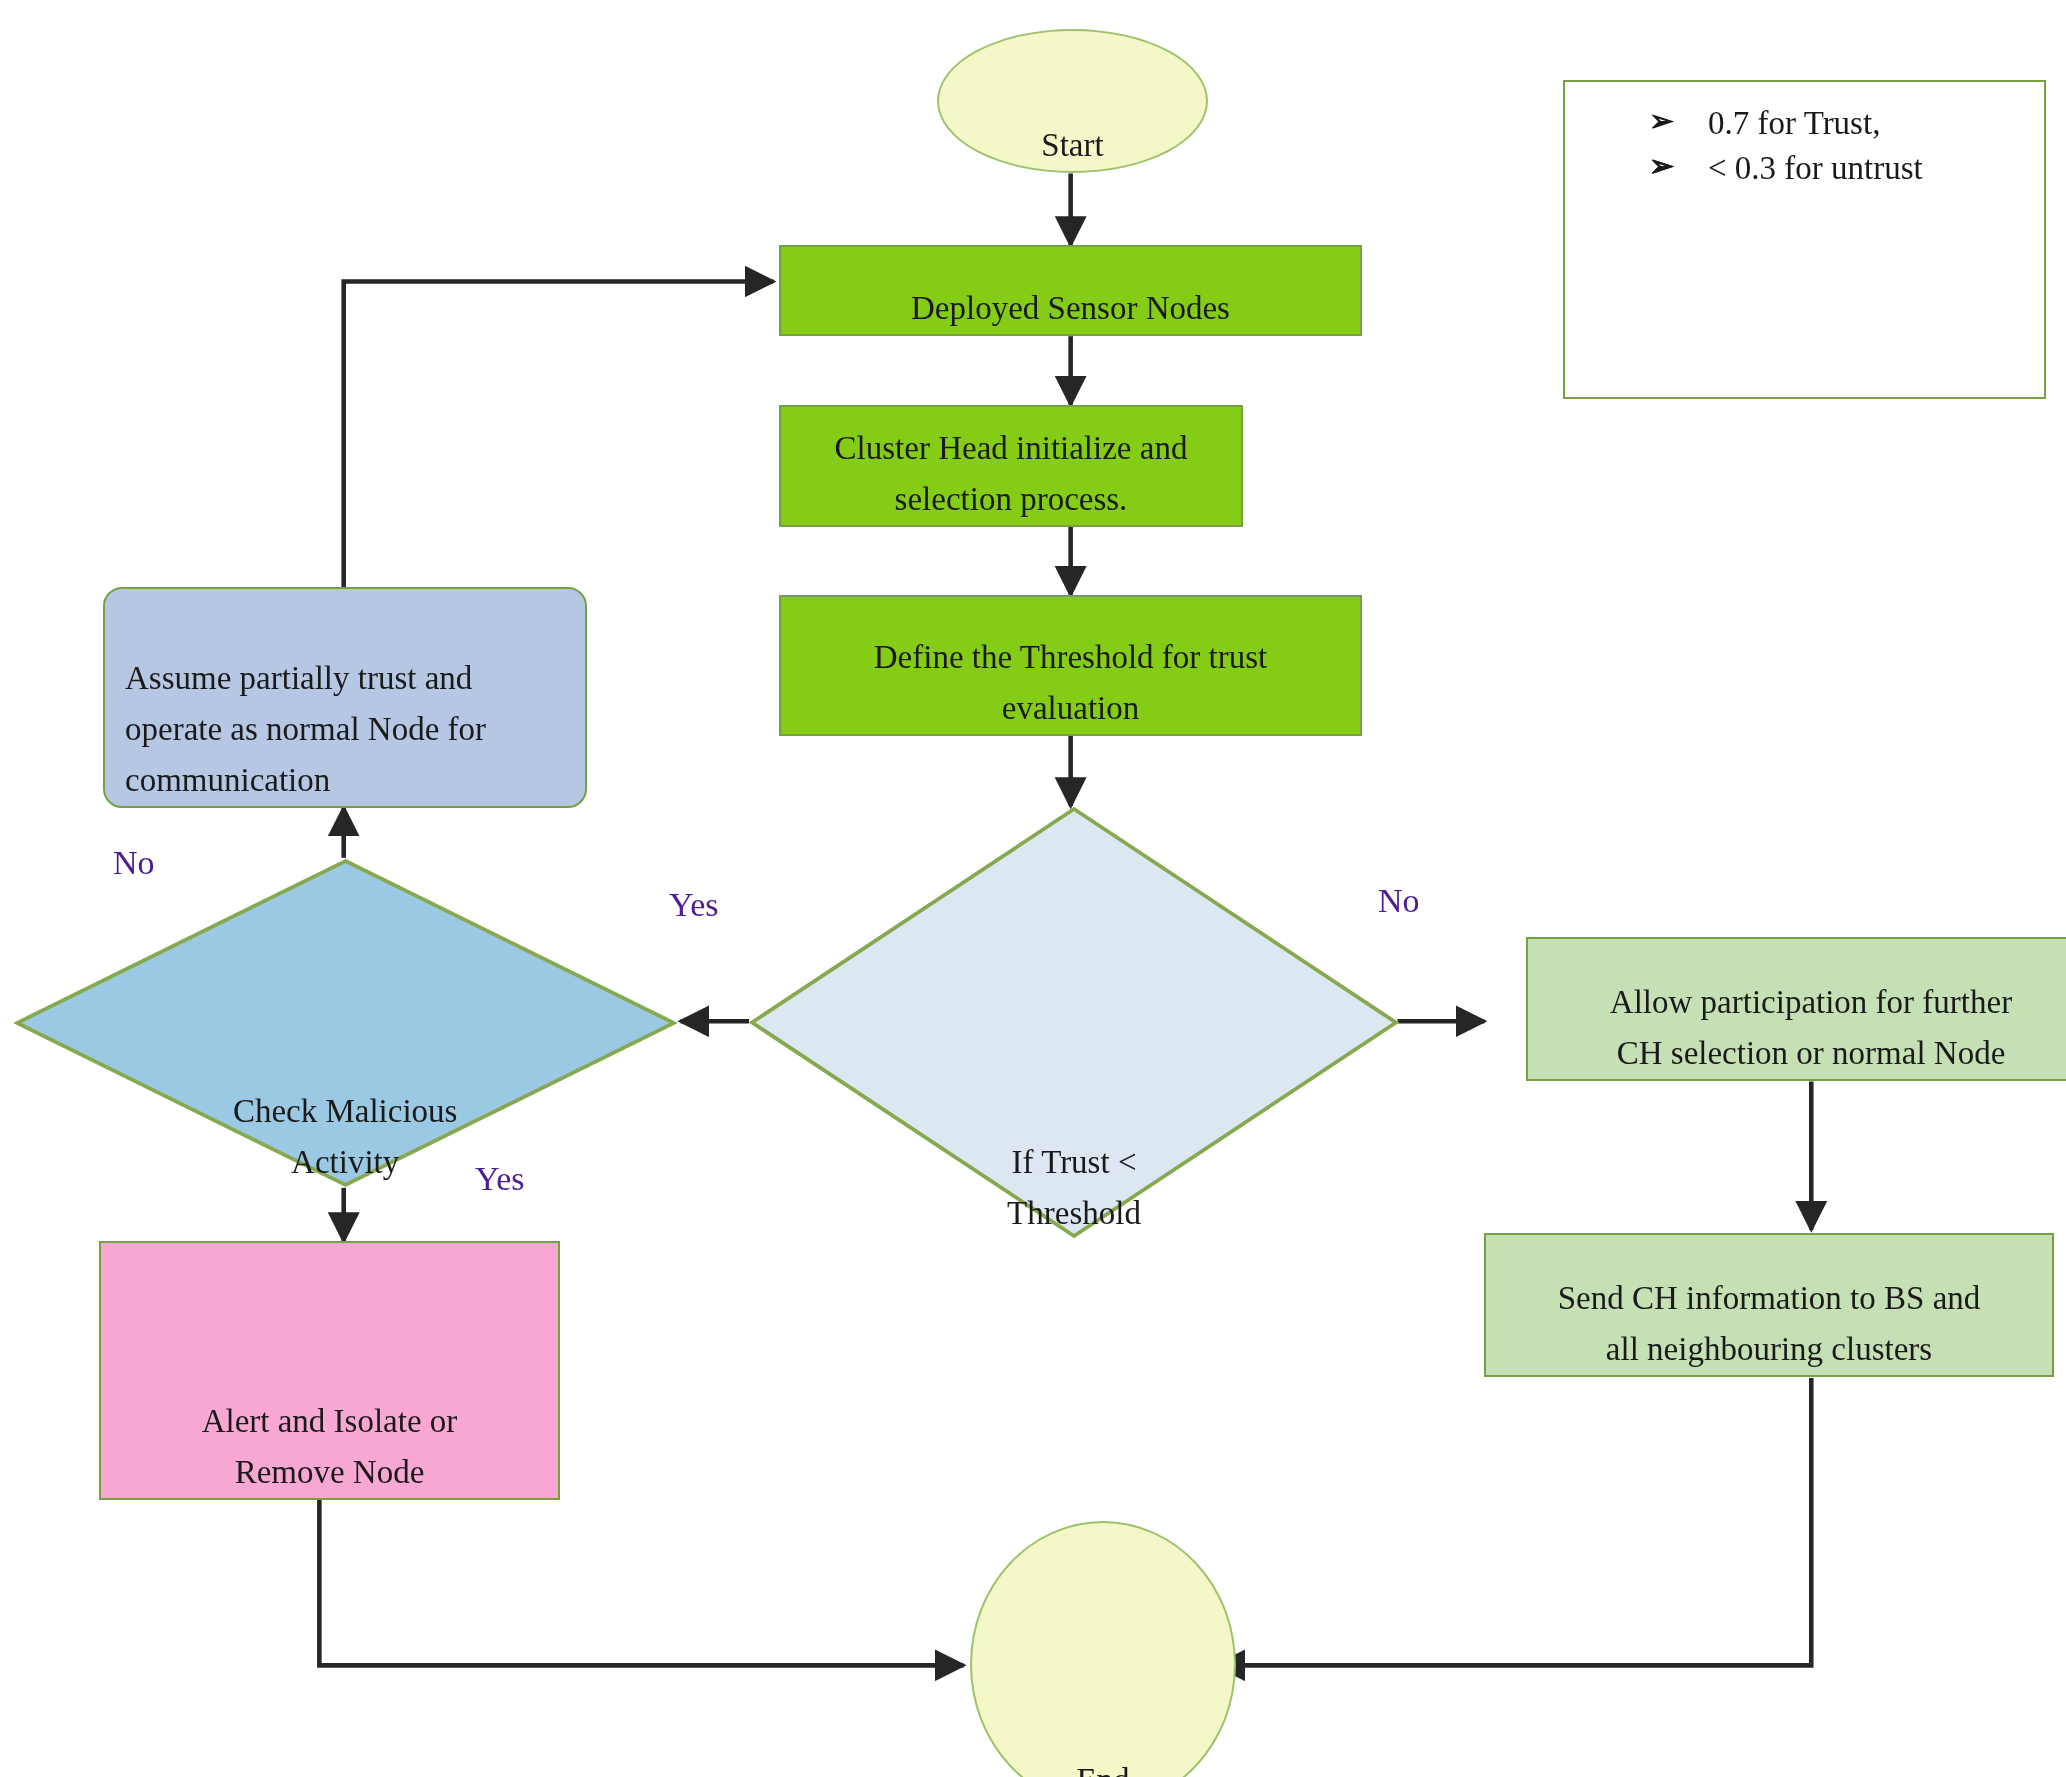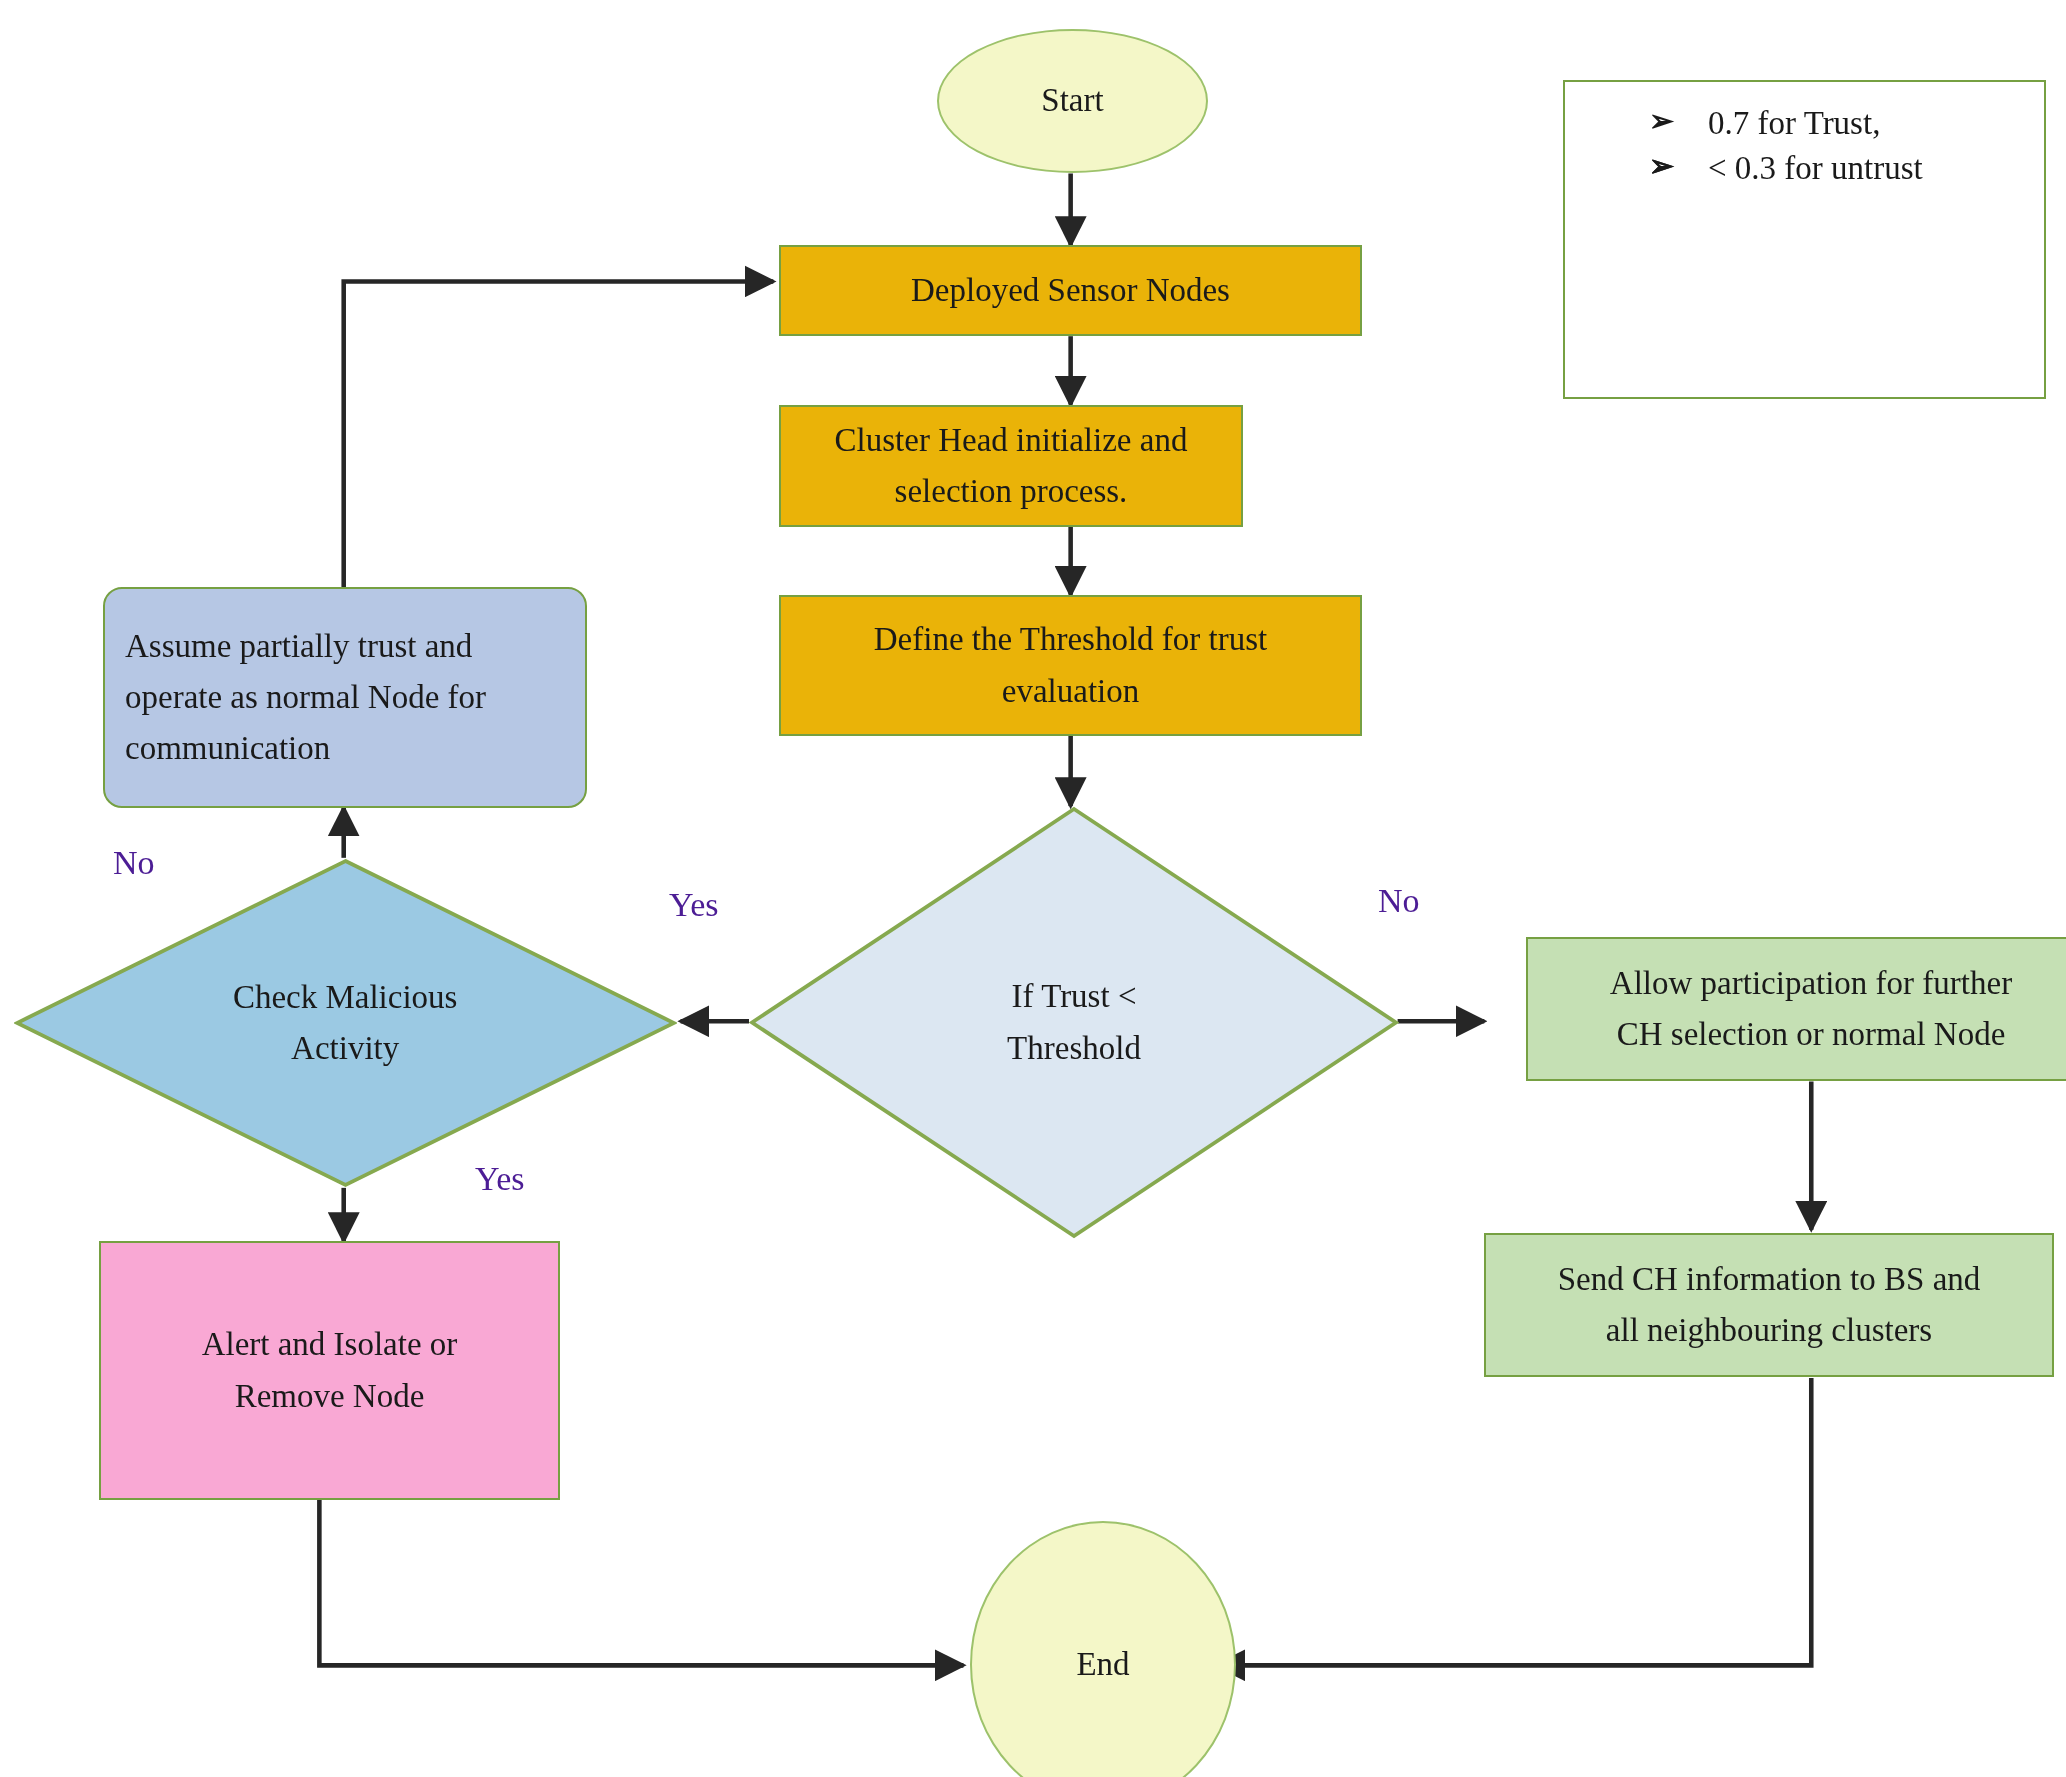--- a/index.html
+++ b/index.html
@@ -1,29 +1,29 @@
 <!DOCTYPE html>
 <html style="font-size:12px"><head>
 <meta charset="utf-8">
 <style>
   html,body{margin:0;padding:0;background:#ffffff;}
   body{width:2066px;height:1778px;overflow:hidden;font-family:"Liberation Serif",serif;color:#1a1a1a;}
   #canvas{position:relative;width:2066px;height:1778px;background:#ffffff;}
 
   svg.edges{position:absolute;left:0;top:0;width:2066px;height:1778px;pointer-events:none;}
 
-  .node{position:absolute;box-sizing:border-box;display:flex;align-items:center;justify-content:center;text-align:center;}
+  .node{position:absolute;box-sizing:border-box;display:flex;align-items:flex-end;justify-content:center;text-align:center;}
   .node .txt{display:block;width:100%;line-height:1.55;white-space:pre-line;}
 
   
   .terminator{background:#F4F7C8;border:2.3px solid #9DC26B;border-radius:50%;font-size:33px;}
 
   
   .proc{border:2.3px solid #76A042;font-size:33px;}
-  .proc-yellow{background:#eab308;}
+  .proc-yellow{background:#84cc16;}
   .proc-green{background:#C5E0B4;}
   .proc-blue{background:#B6C7E4;border-radius:19px;}
   .proc-pink{background:#f9a8d4;}
 
   .left-align .txt{text-align:left;padding-left:20px;}
 
   
   .diamond{font-size:33px;}
   .diamond .shape{position:absolute;left:0;top:0;width:100%;height:100%;}
   .diamond .label{position:relative;z-index:2;width:72%;line-height:1.55;white-space:pre-line;}

